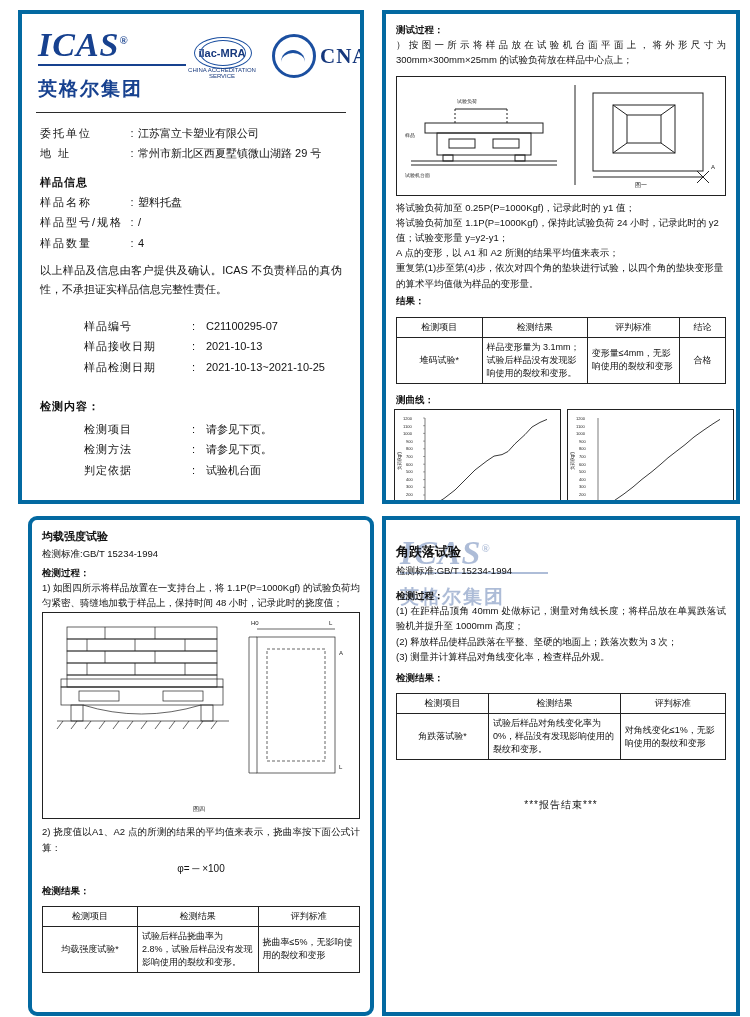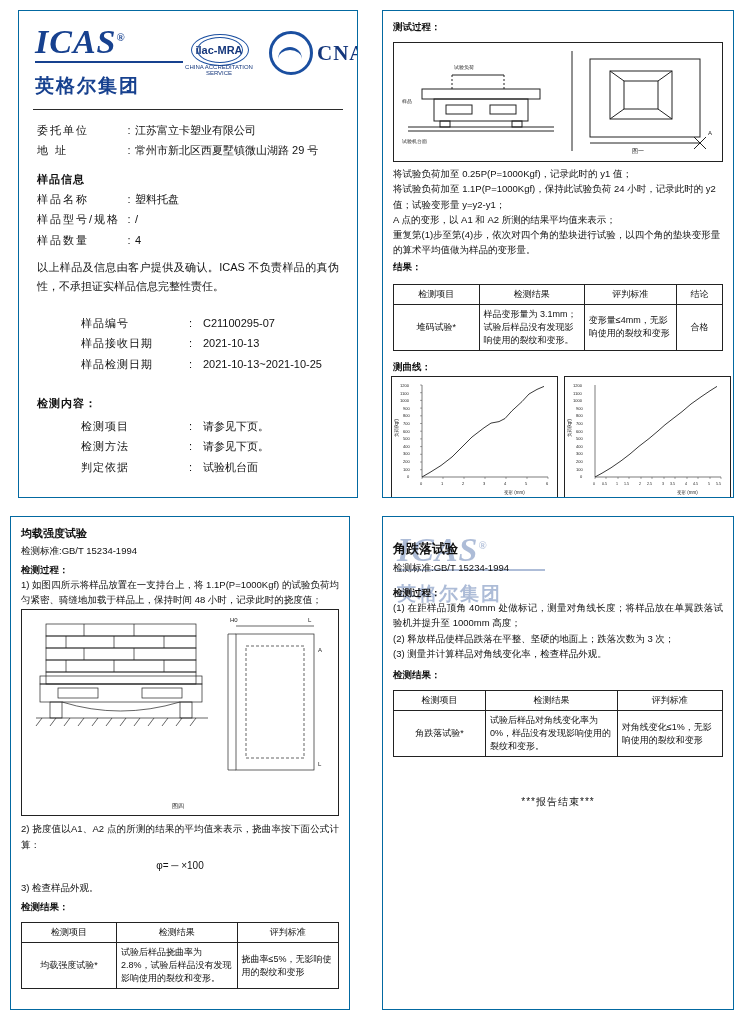--- a/index.html
+++ b/index.html
@@ -1,20 +1,20 @@
 <!DOCTYPE html>
 <html><head>
 <meta charset="utf-8">
 <style>
   html,body{margin:0;padding:0;background:#ffffff;}
   body{width:750px;height:1017px;font-family:"Liberation Sans","DejaVu Sans",sans-serif;color:#111;}
-  .sheet{position:absolute;background:#fff;border:1px solid #0369a1;overflow:hidden;}
+  .sheet{position:absolute;background:#fff;border:4px solid #0369a1;overflow:hidden;}
   .p1{left:18px;top:10px;width:338px;height:486px;}
   .p2{left:382px;top:10px;width:350px;height:486px;}
-  .p3{left:10px;top:516px;width:338px;height:492px;}
+  .p3{left:28px;top:516px;width:338px;height:492px;border-radius:9px;}
   .p4{left:382px;top:516px;width:350px;height:492px;}
 
   
   .icas-head{display:flex;align-items:flex-start;padding:14px 16px 4px 16px;}
   .icas-logo{flex:0 0 auto;}
   .icas-word{font-family:"Liberation Serif","DejaVu Serif",serif;font-weight:bold;font-style:italic;
     font-size:34px;color:#17418f;letter-spacing:1px;line-height:1;}
   .icas-word sup{font-size:11px;vertical-align:super;font-style:normal;}
   .icas-cn{font-family:"Liberation Serif","DejaVu Serif",serif;font-weight:bold;font-size:19px;color:#17418f;
     letter-spacing:2px;margin-top:10px;}
@@ -158,20 +158,21 @@
       <div class="lbl">判定依据</div>
       <div class="col">:</div>
       <div class="val">试验机台面</div>
     </div>
   </div>
 </div>
 
 <div class="sheet p2">
   <div class="pad body-s">
     <div class="bold">测试过程：</div>
+    <div class="ta-j">）按图一所示将样品放在试验机台面平面上，将外形尺寸为 300mm×300mm×25mm 的试验负荷放在样品中心点上；</div>
   </div>
 
   <div style="padding:0 10px;">
     <div class="fig" style="height:118px;">
       <svg width="328" height="116" viewBox="0 0 328 116">
 
         <rect x="28" y="46" width="118" height="10" fill="none" stroke="#222"></rect>
         <rect x="40" y="56" width="94" height="22" fill="none" stroke="#222"></rect>
         <rect x="52" y="62" width="26" height="9" fill="none" stroke="#222"></rect>
         <rect x="96" y="62" width="26" height="9" fill="none" stroke="#222"></rect>
@@ -417,21 +418,20 @@
         </g>
       </svg>
     </div>
   </div>
 
   <div class="pad body-s" style="padding-top:5px;">
     <div class="ta-j">2) 挠度值以A1、A2 点的所测的结果的平均值来表示，挠曲率按下面公式计算：</div>
     <div style="text-align:center;margin:6px 0 6px 0;font-size:10px;">
       <span>φ=  ─ ×100</span>
     </div>
-    <div>3) 检查样品外观。</div>
     <div class="bold" style="margin-top:4px;">检测结果：</div>
   </div>
 
   <div style="padding:0 10px;">
     <table class="t">
       <tbody>
           <tr>
         <th style="width:30%">检测项目</th>
         <th style="width:38%">检测结果</th>
         <th style="width:32%">评判标准</th>

